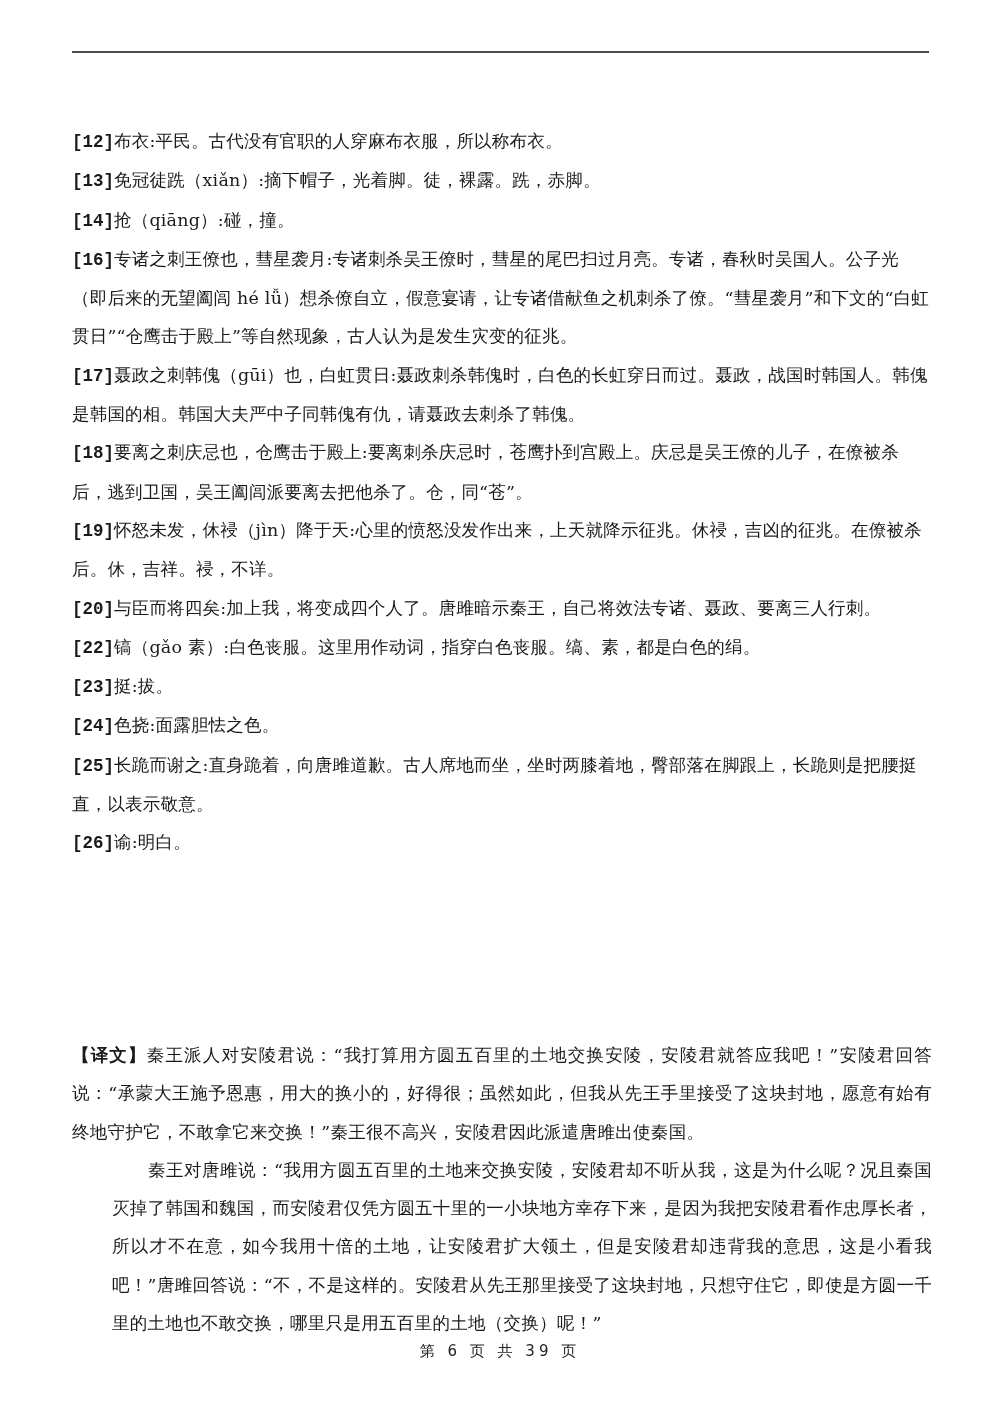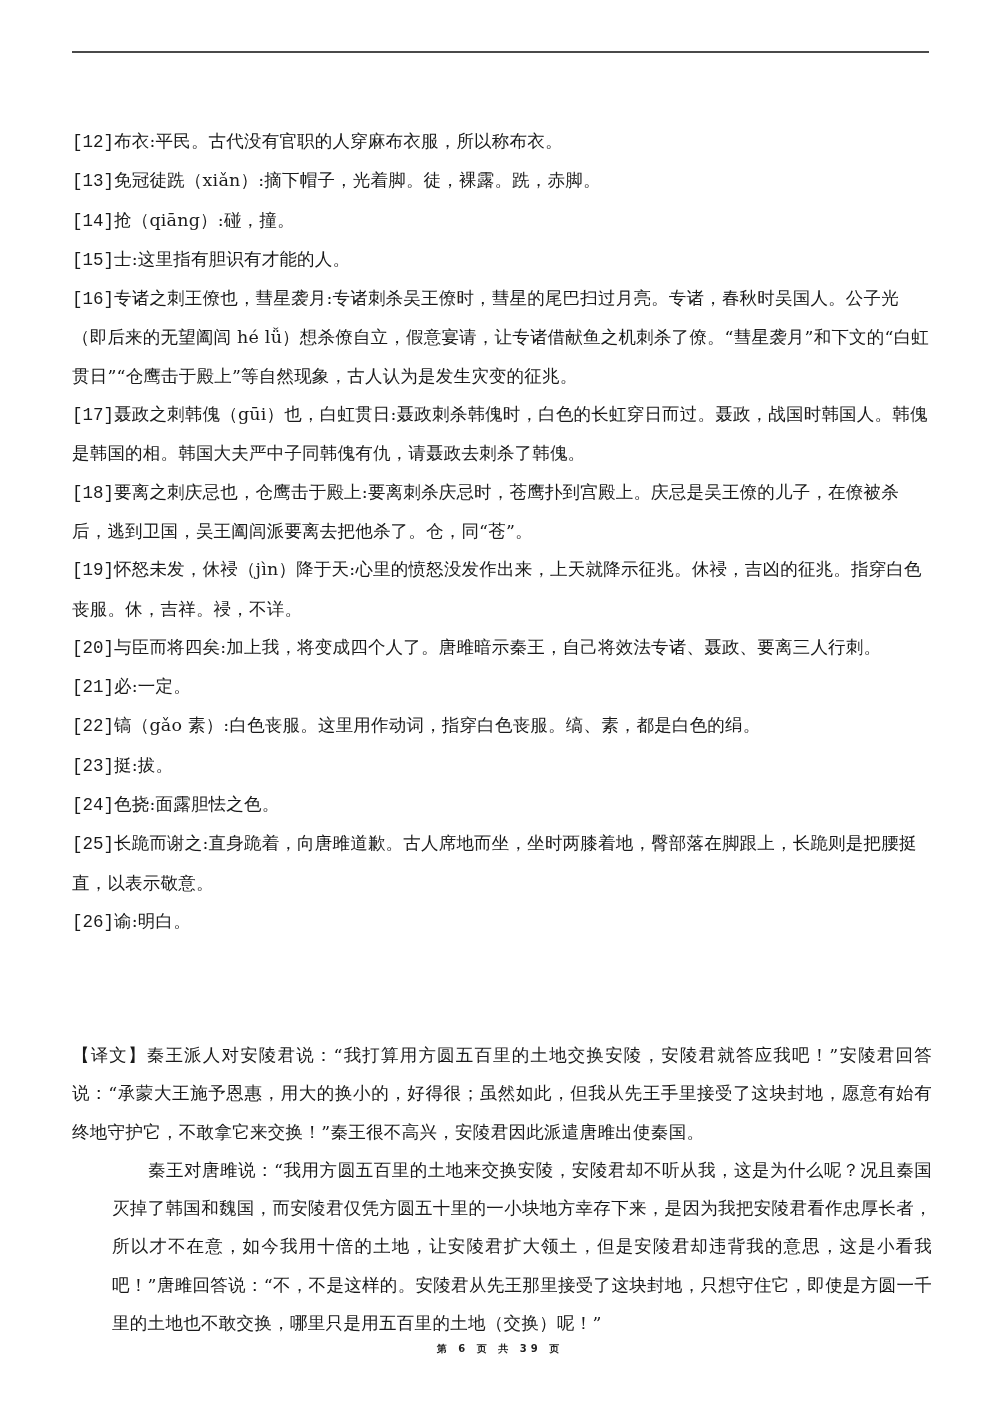--- a/index.html
+++ b/index.html
@@ -35,71 +35,69 @@
   .note {
     font-size: 17.5px;
     line-height: 38.3px;
     margin: 0;
     letter-spacing: 0.2px;
     word-break: break-all;
   }
   .note .num {
     font-family: "Liberation Mono", "DejaVu Sans Mono", monospace;
     letter-spacing: 0;
+    font-weight: bold;
   }
   .translation {
     position: absolute;
     left: 72px;
     top: 1036px;
     width: 860px;
   }
   .para {
     font-size: 17.5px;
     line-height: 38.3px;
     margin: 0;
     letter-spacing: 0.3px;
     word-break: break-all;
     text-align: justify;
   }
   .para.indent {
     text-indent: 36px;
     margin-left: 40px;
   }
   .tag {
-    font-weight: normal;
+    font-weight: bold;
   }
   .footer {
     position: absolute;
     left: 0;
     width: 1000px;
     top: 1342px;
     text-align: center;
     font-family: "DejaVu Sans", "Liberation Sans", sans-serif;
-    font-size: 10px;
+    font-size: 15px;
     letter-spacing: 4px;
     color: #222;
-    font-weight: bold;
   }
 </style>
 </head>
 <body>
 
 <div class="top-rule"></div>
 
 <div class="notes">
   <p class="note"><span class="num">[12]</span><span>布衣:平民。古代没有官职的人穿麻布衣服，所以称布衣。</span></p>
   <p class="note"><span class="num">[13]</span><span>免冠徒跣（xiǎn）:摘下帽子，光着脚。徒，裸露。跣，赤脚。</span></p>
   <p class="note"><span class="num">[14]</span><span>抢（qiāng）:碰，撞。</span></p>
-  <p class="note"><span class="num">[15]</span><span>士:这里指有胆识有才能的人。</span></p>
   <p class="note"><span class="num">[16]</span><span>专诸之刺王僚也，彗星袭月:专诸刺杀吴王僚时，彗星的尾巴扫过月亮。专诸，春秋时吴国人。公子光（即后来的无望阖闾 hé lǚ）想杀僚自立，假意宴请，让专诸借献鱼之机刺杀了僚。“彗星袭月”和下文的“白虹贯日”“仓鹰击于殿上”等自然现象，古人认为是发生灾变的征兆。</span></p>
   <p class="note"><span class="num">[17]</span><span>聂政之刺韩傀（gūi）也，白虹贯日:聂政刺杀韩傀时，白色的长虹穿日而过。聂政，战国时韩国人。韩傀是韩国的相。韩国大夫严中子同韩傀有仇，请聂政去刺杀了韩傀。</span></p>
   <p class="note"><span class="num">[18]</span><span>要离之刺庆忌也，仓鹰击于殿上:要离刺杀庆忌时，苍鹰扑到宫殿上。庆忌是吴王僚的儿子，在僚被杀后，逃到卫国，吴王阖闾派要离去把他杀了。仓，同“苍”。</span></p>
-  <p class="note"><span class="num">[19]</span><span>怀怒未发，休祲（jìn）降于天:心里的愤怒没发作出来，上天就降示征兆。休祲，吉凶的征兆。指穿白色丧服。休，吉祥。祲，不详。</span></p>
+  <p class="note"><span class="num">[19]</span><span>怀怒未发，休祲（jìn）降于天:心里的愤怒没发作出来，上天就降示征兆。休祲，吉凶的征兆。在僚被杀后。休，吉祥。祲，不详。</span></p>
   <p class="note"><span class="num">[20]</span><span>与臣而将四矣:加上我，将变成四个人了。唐雎暗示秦王，自己将效法专诸、聂政、要离三人行刺。</span></p>
-  <p class="note"><span class="num">[21]</span><span>必:一定。</span></p>
   <p class="note"><span class="num">[22]</span><span>镐（gǎo 素）:白色丧服。这里用作动词，指穿白色丧服。缟、素，都是白色的绢。</span></p>
   <p class="note"><span class="num">[23]</span><span>挺:拔。</span></p>
   <p class="note"><span class="num">[24]</span><span>色挠:面露胆怯之色。</span></p>
   <p class="note"><span class="num">[25]</span><span>长跪而谢之:直身跪着，向唐雎道歉。古人席地而坐，坐时两膝着地，臀部落在脚跟上，长跪则是把腰挺直，以表示敬意。</span></p>
   <p class="note"><span class="num">[26]</span><span>谕:明白。</span></p>
 </div>
 
 <div class="translation">
   <p class="para"><span class="tag">【译文】</span><span>秦王派人对安陵君说：“我打算用方圆五百里的土地交换安陵，安陵君就答应我吧！”安陵君回答说：“承蒙大王施予恩惠，用大的换小的，好得很；虽然如此，但我从先王手里接受了这块封地，愿意有始有终地守护它，不敢拿它来交换！”秦王很不高兴，安陵君因此派遣唐雎出使秦国。</span></p>
   <p class="para indent"><span>秦王对唐雎说：“我用方圆五百里的土地来交换安陵，安陵君却不听从我，这是为什么呢？况且秦国灭掉了韩国和魏国，而安陵君仅凭方圆五十里的一小块地方幸存下来，是因为我把安陵君看作忠厚长者，所以才不在意，如今我用十倍的土地，让安陵君扩大领土，但是安陵君却违背我的意思，这是小看我吧！”唐雎回答说：“不，不是这样的。安陵君从先王那里接受了这块封地，只想守住它，即使是方圆一千里的土地也不敢交换，哪里只是用五百里的土地（交换）呢！”</span></p>

